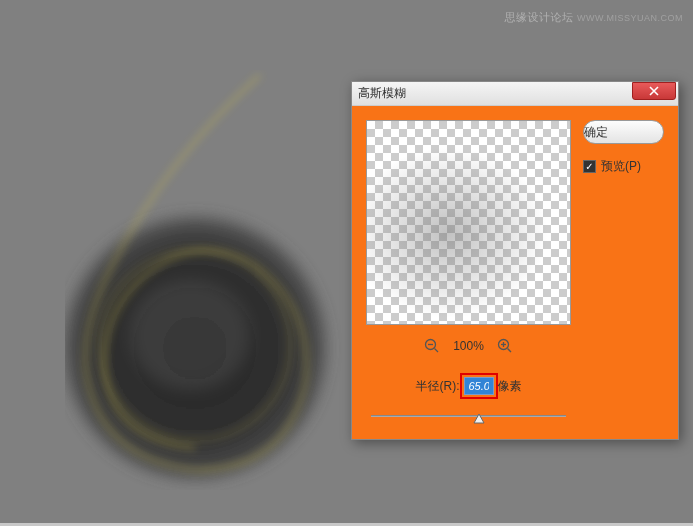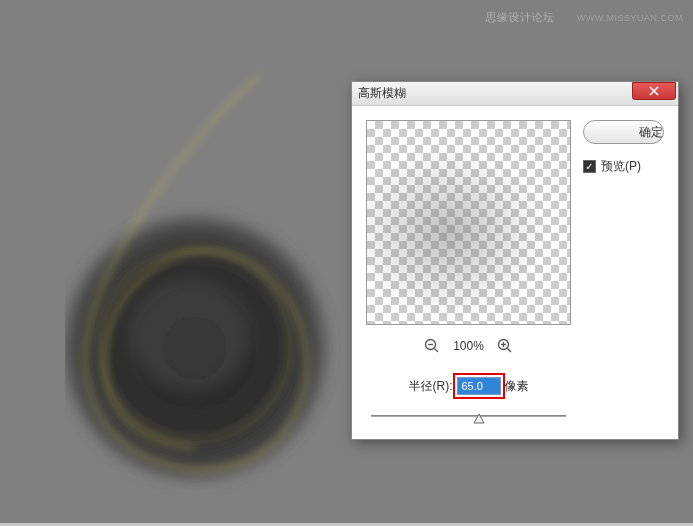--- a/index.html
+++ b/index.html
@@ -22,21 +22,21 @@
       top: 10px;
       right: 10px;
       color: #b0b0b0;
       font-size: 11px;
       letter-spacing: 0.5px;
     }
     
     .watermark-url {
       color: #a0a0a0;
       font-size: 9px;
-      margin-left: 19px;
+      margin-left: 0;
     }
     
     .canvas-area {
       position: absolute;
       left: 0;
       top: 0;
       width: 350px;
       height: 526px;
     }
     
@@ -44,21 +44,21 @@
       position: absolute;
       left: 65px;
       top: 70px;
     }
     
     .dialog {
       position: absolute;
       left: 351px;
       top: 81px;
       width: 328px;
-      background: #ffffff;
+      background: #f97316;
       border: 1px solid #888;
       box-shadow: 3px 3px 12px rgba(0,0,0,0.4);
     }
     
     .dialog-titlebar {
       height: 24px;
       background: linear-gradient(to bottom, #f5f5f5, #e0e0e0);
       border-bottom: 1px solid #ccc;
       display: flex;
       align-items: center;
@@ -154,28 +154,29 @@
       justify-content: center;
     }
     
     .radius-input-wrap {
       border: 2px solid #e00000;
       padding: 2px;
       display: inline-block;
     }
     
     .radius-input {
-      width: 44px;
+      width: 30px;
       height: 18px;
       border: 1px solid #7a9ac8;
       background: #3284d6;
       color: #fff;
       text-align: left;
       padding: 0 4px;
       font-size: 11px;
+      font-style: italic;
     }
     
     .slider-row {
       margin-top: 10px;
       position: relative;
       height: 16px;
     }
     
     .slider-track {
       position: absolute;
@@ -206,21 +207,21 @@
     .dialog-btn {
       height: 24px;
       border: 1px solid #999;
       border-radius: 12px;
       background: linear-gradient(to bottom, #fdfdfd, #e4e4e4);
       font-size: 12px;
       color: #333;
       cursor: pointer;
       display: flex;
       align-items: center;
-      justify-content: flex-end;
+      justify-content: flex-start;
     }
     
     .checkbox-row {
       display: flex;
       align-items: center;
       gap: 5px;
       font-size: 12px;
       color: #333;
       margin-top: 4px;
     }

